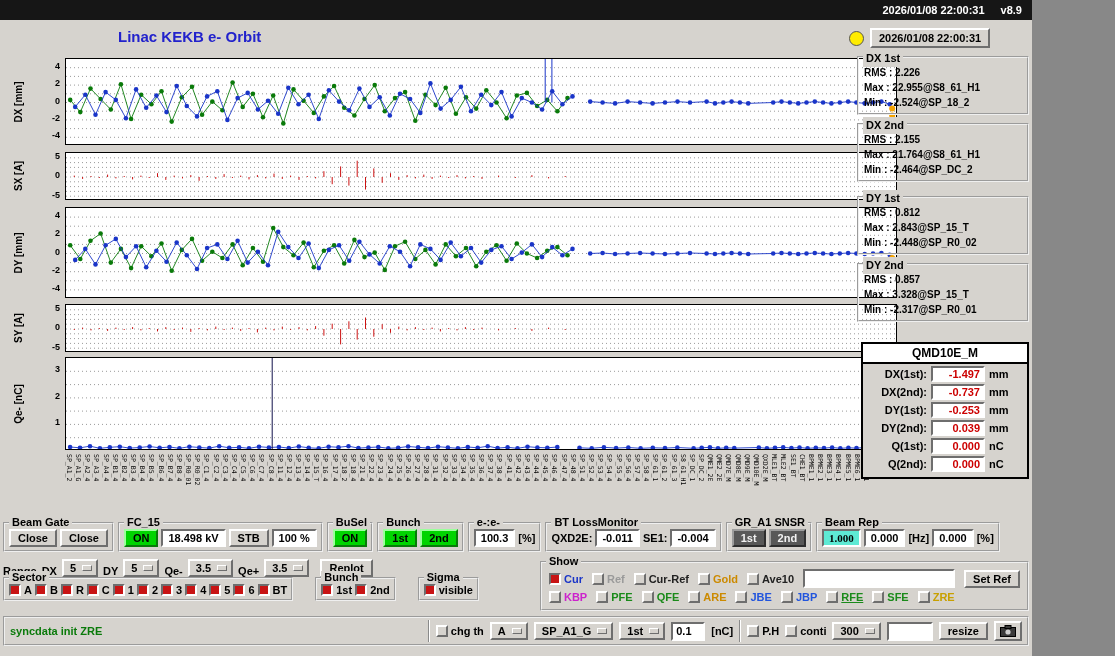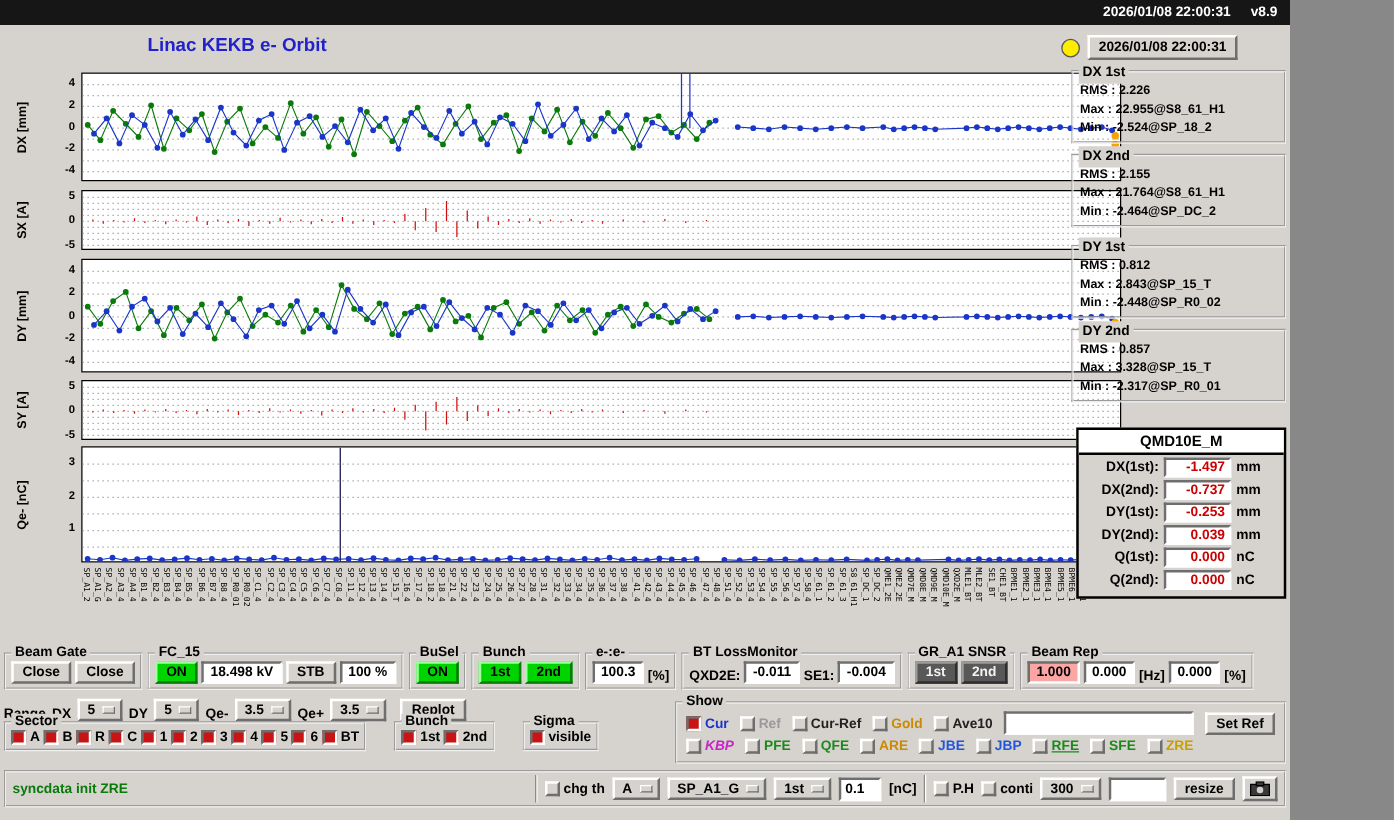--- a/index.html
+++ b/index.html
@@ -49,40 +49,40 @@
         color:#cc0000; font-size:11px; font-weight:bold; text-align:right; padding:0 3px; }
   .qu { font-size:11px; font-weight:bold; }
 
   
   .btn { background:#d6d3ce; border:2px solid; border-color:#fff #6e6e6e #6e6e6e #fff; color:#000;
          font-family:inherit; font-size:11px; font-weight:bold; padding:1px 7px; white-space:nowrap; }
   .btn-on { background:#00d400; border-color:#9cff9c #0a7a0a #0a7a0a #9cff9c; }
   .btn-dark { background:#585858; color:#f2f2f2; border-color:#9c9c9c #2e2e2e #2e2e2e #9c9c9c; }
   .field { background:#fff; border:2px solid; border-color:#6e6e6e #fff #fff #6e6e6e;
            font-size:11px; font-weight:bold; padding:1px 5px; white-space:nowrap; }
-  .field.pink { background:#fca5a5; }
+  .field.pink { background:#5eead4;font-family:Liberation Serif, serif; }
   .lbl { font-size:11px; font-weight:bold; white-space:nowrap; }
   .dd { position:relative; display:inline-block; background:#d6d3ce; border:2px solid;
         border-color:#fff #6e6e6e #6e6e6e #fff; font-size:11px; font-weight:bold;
         padding:1px 20px 1px 6px; white-space:nowrap; }
   .dd .bump { position:absolute; right:4px; top:50%; transform:translateY(-50%); width:10px; height:6px;
               background:#d6d3ce; border:1px solid; border-color:#fff #6e6e6e #6e6e6e #fff; }
   .check { display:inline-flex; align-items:center; gap:3px; white-space:nowrap; }
   .cb { display:inline-block; width:12px; height:12px; background:#d6d3ce; border:2px solid;
         border-color:#fff #6e6e6e #6e6e6e #fff; flex:none; }
   .cb.on { background:#c81414; border-color:#6e6e6e #fff #fff #6e6e6e; }
   .check .t { font-size:11px; font-weight:bold; }
   .tfield { background:#fff; border:2px solid; border-color:#6e6e6e #fff #fff #6e6e6e;
             font-family:inherit; font-size:11px; font-weight:bold; padding:1px 3px; height:19px; }
 
   
   .controls { padding:0 3px; }
   .row1 { display:flex; gap:4px; margin-top:8px; align-items:flex-start; }
   .group { position:relative; border:2px groove #efefef; padding:5px 4px 3px; display:flex;
-           align-items:flex-end; gap:3px; }
+           align-items:center; gap:3px; }
   .rows23 { display:flex; justify-content:space-between; align-items:flex-start; margin-top:2px; }
   .rangerow { display:flex; align-items:flex-end; gap:5px; margin-top:5px; }
   .row3groups { display:flex; gap:22px; }
   .show-group { display:block; margin-top:7px; padding:4px 7px 3px; }
   .showrow { display:flex; align-items:center; gap:9px; margin:2px 0 3px; }
 
   
   .statusbar { margin:5px 3px 0; border:2px groove #efefef; padding:2px 5px; height:30px;
                display:flex; align-items:center; justify-content:space-between; }
   .status-msg { color:#0a7a0a; font-size:11px; font-weight:bold; }
@@ -991,21 +991,21 @@
           <span class="check">
               <span class="cb"></span>
               <span class="t" style="color: rgb(34, 34, 34);">Ave10</span>
             </span>
           <input class="tfield" style="width: 152px;" value="">
           <button class="btn">Set Ref</button>
         </div>
         <div class="showrow">
           <span class="check">
               <span class="cb"></span>
-              <span class="t" style="color: rgb(204, 34, 204); font-style: italic;">KBP</span>
+              <span class="t" style="color: rgb(204, 34, 204);">KBP</span>
             </span>
           <span class="check">
               <span class="cb"></span>
               <span class="t" style="color: rgb(26, 138, 26);">PFE</span>
             </span>
           <span class="check">
               <span class="cb"></span>
               <span class="t" style="color: rgb(26, 138, 26);">QFE</span>
             </span>
           <span class="check">

